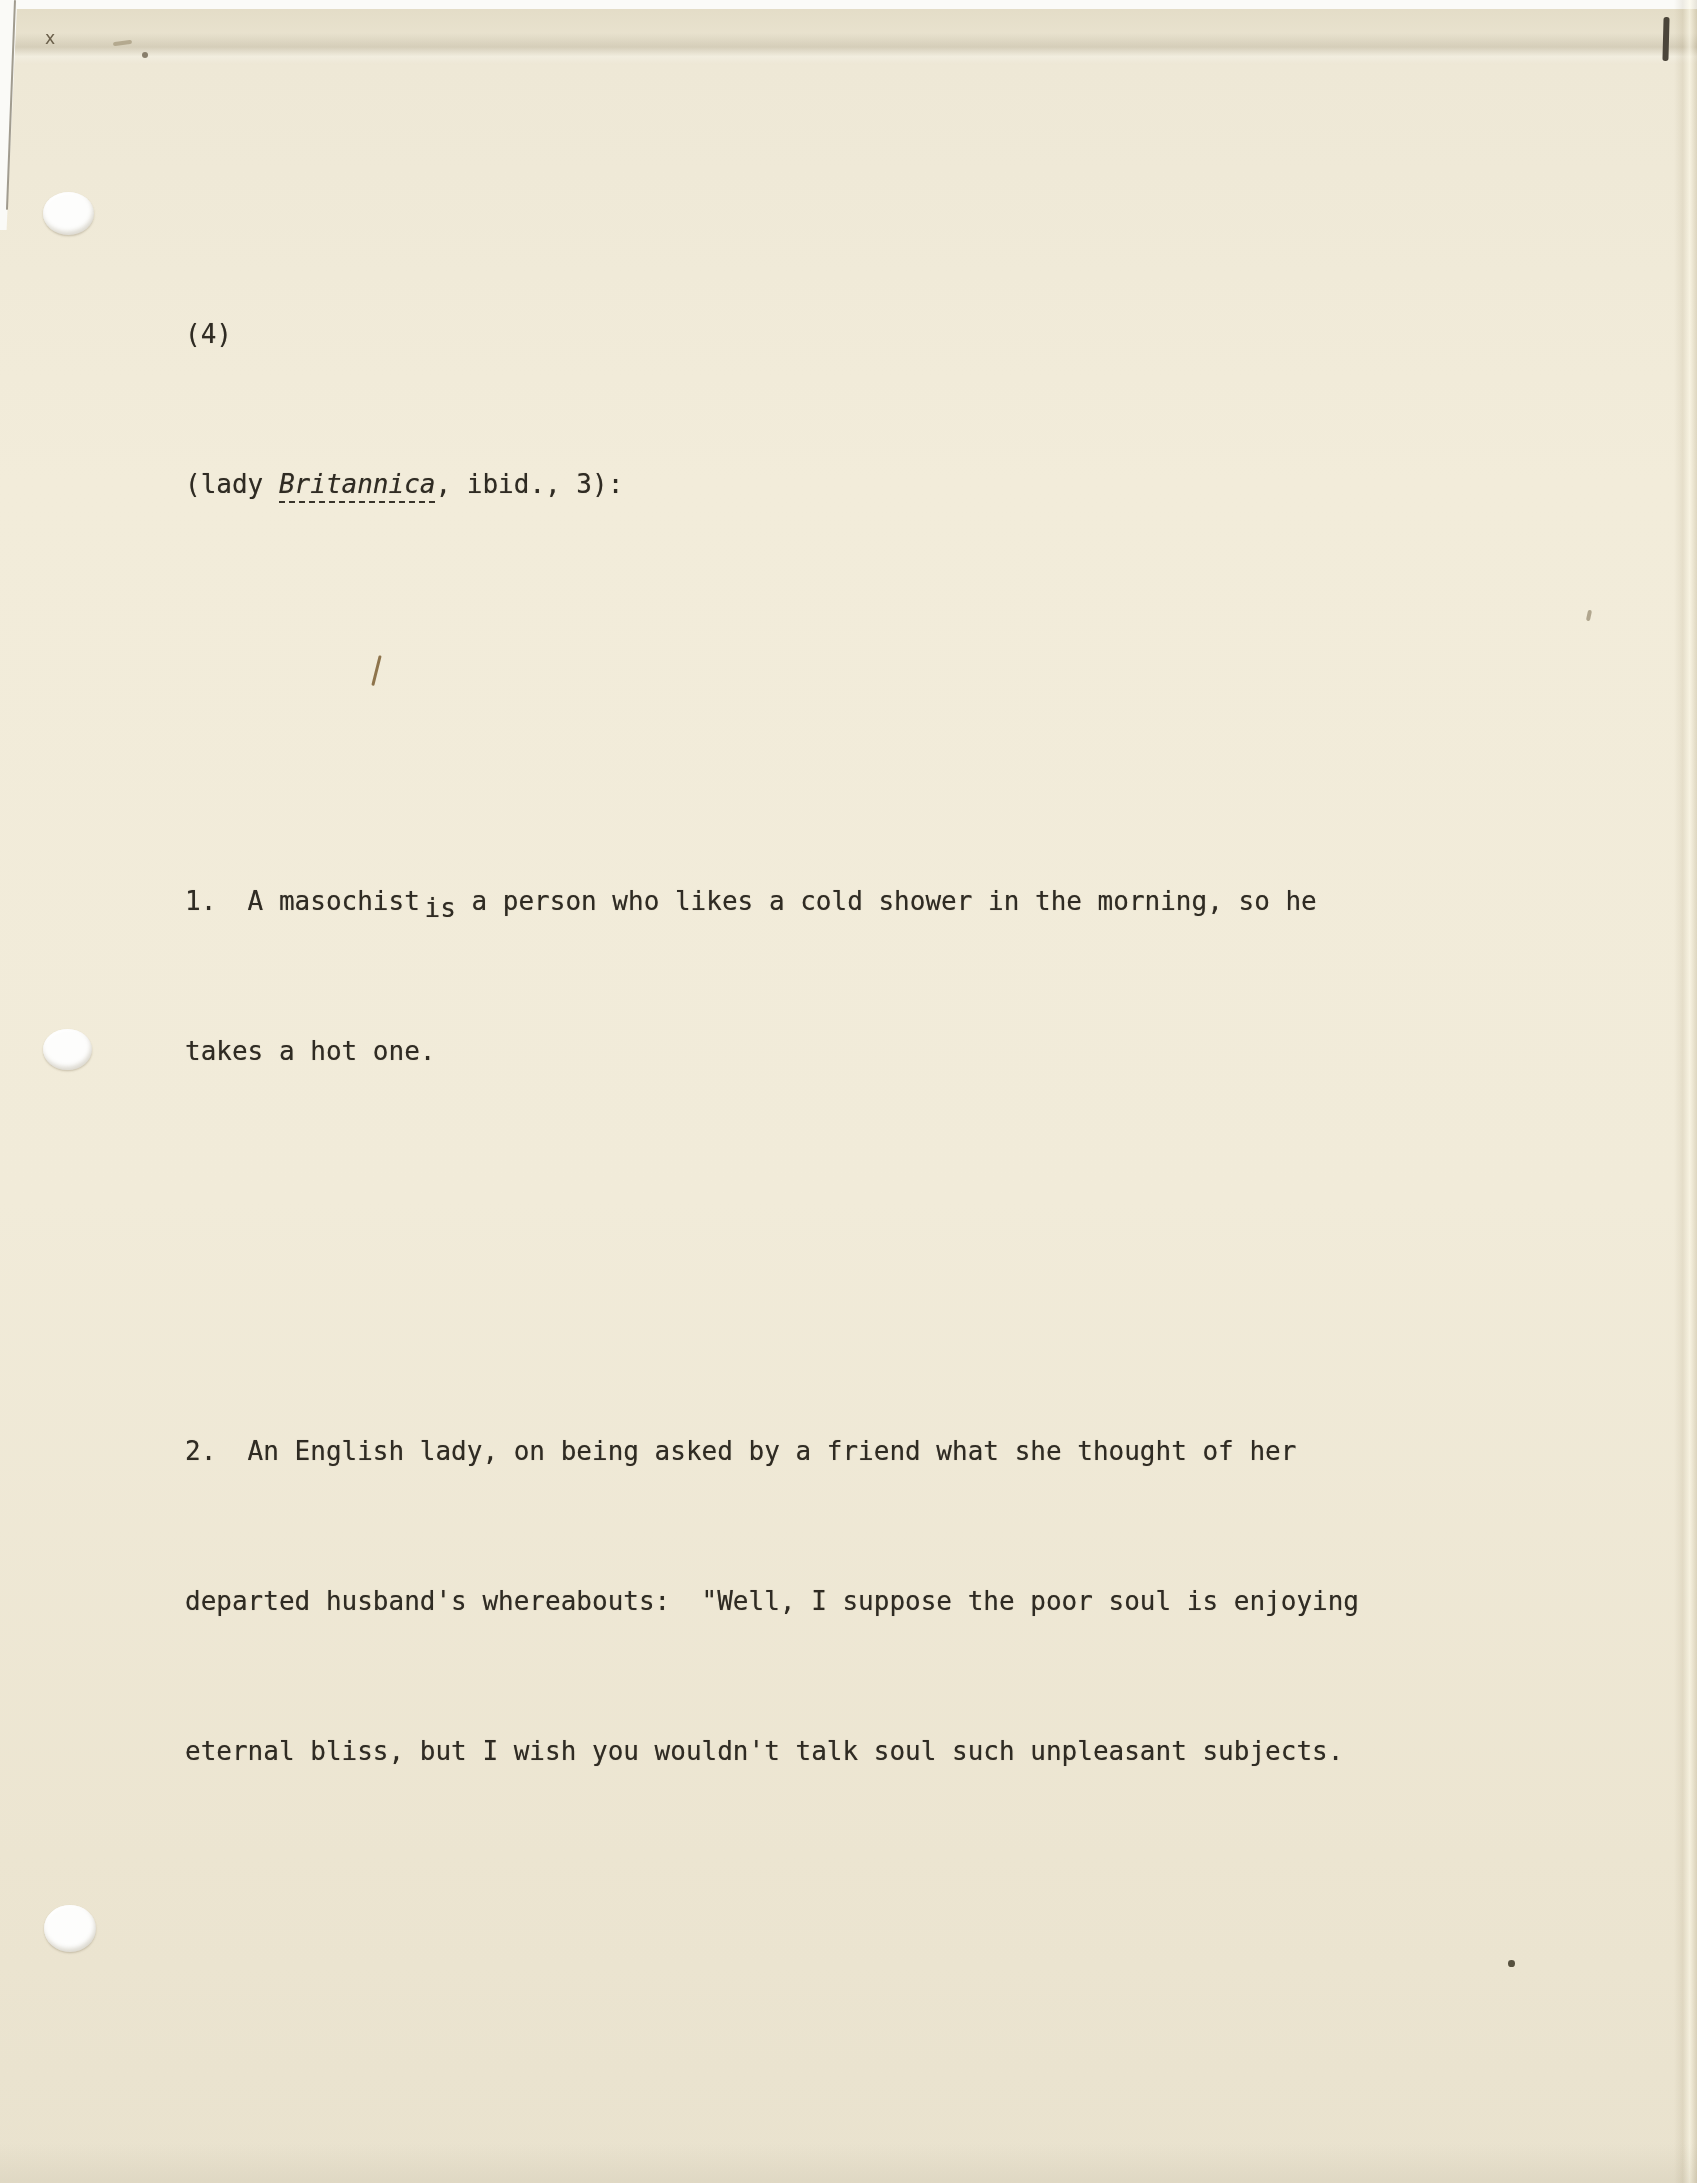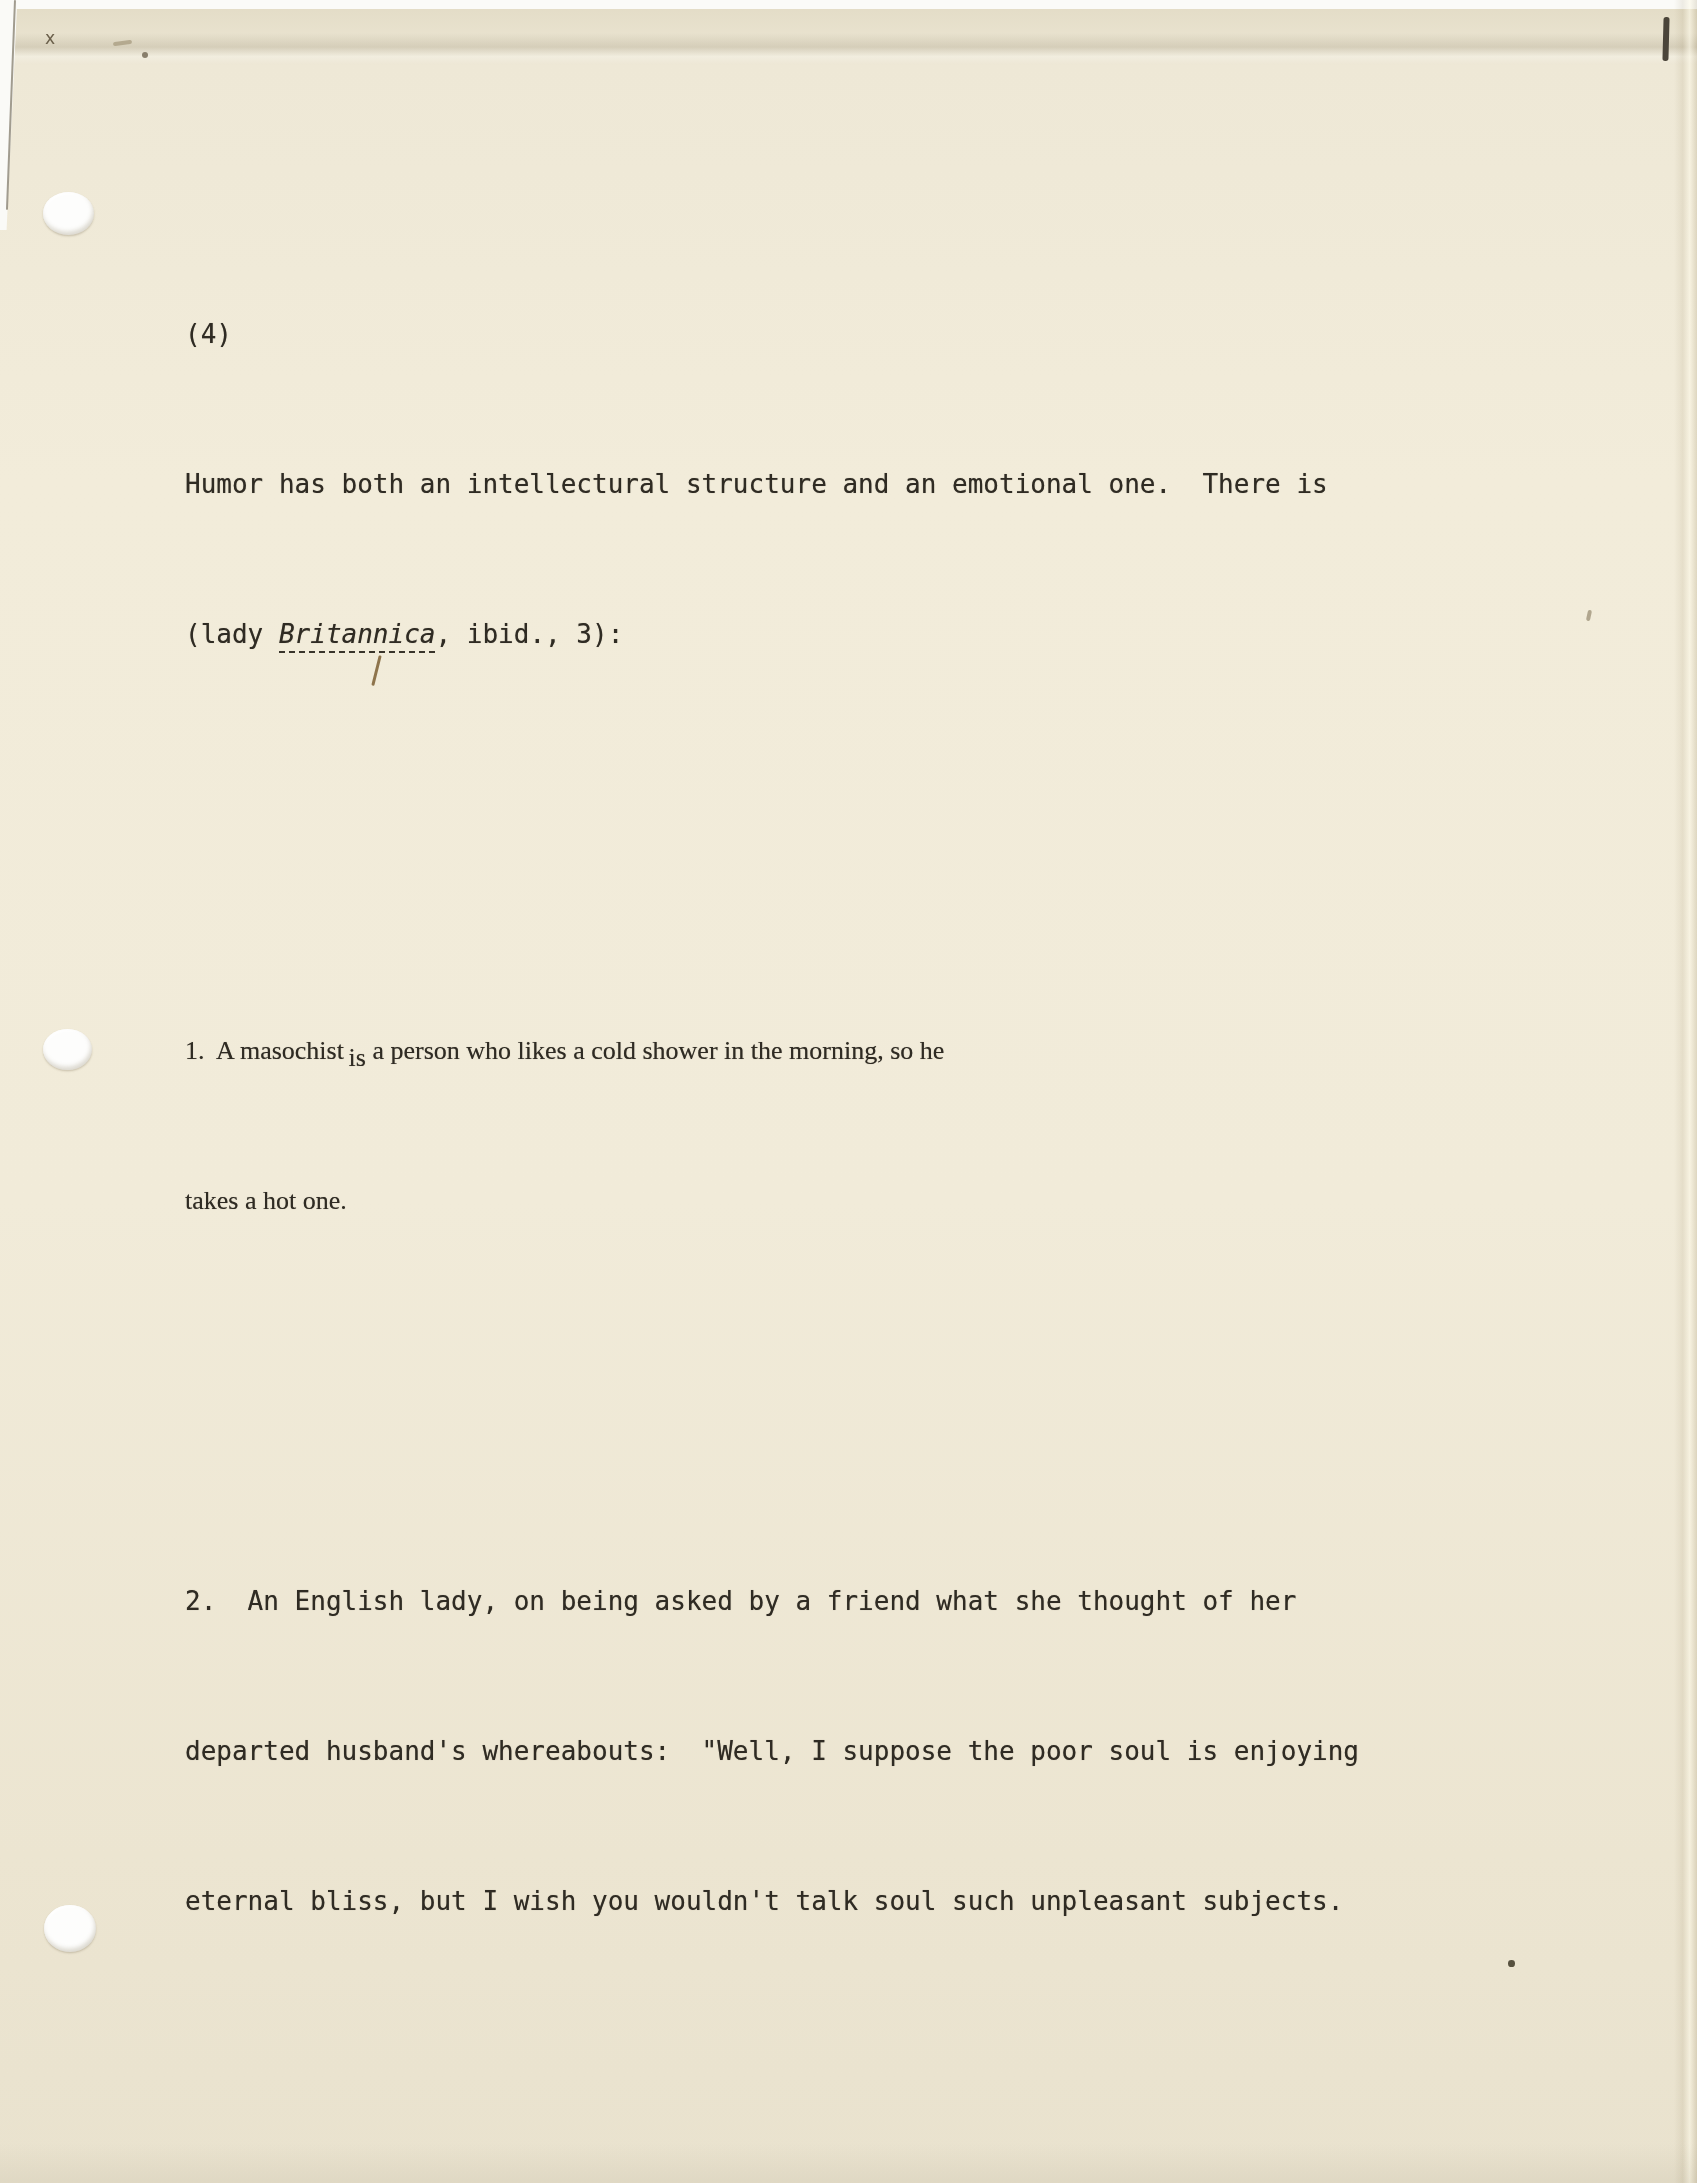--- a/index.html
+++ b/index.html
@@ -53,21 +53,21 @@
   .hole.h3 { left:44px;  top:1905px; width:52px; height:47px; }
 
   .typed {
     position:absolute; left:185px; top:109px;
     font-size:26px; line-height:50px;
     color:#2f2b23;
     white-space:pre;
     text-shadow:0 0 0.7px rgba(47,43,35,.55);
   }
   .block { margin:0; }
-  .gap25 { margin-top:16.6px;font-family:Liberation Serif, serif; }
+  .gap25 { margin-top:16.6px; }
   .line { height:50px; }
   .low {
     display:inline-block;
     transform:translateY(7.3px);
     margin-left:4.7px;
   }
   .uline {
     border-bottom:2px dashed #39342a;
     padding-bottom:2px;
     font-style:italic;
@@ -97,21 +97,20 @@
 <div class="right-band"></div>
 <div class="bottom-shade"></div>
 
 <div class="hole h1"></div>
 <div class="hole h2"></div>
 <div class="hole h3"></div>
 
 <div class="typed">
   <div class="block">
     <div class="line">(4)</div>
-    <div class="line">Humor has both an intellectural structure and an emotional one.  There is</div>
     <div class="line"><span>(lady </span><span class="uline">Britannica</span><span>, ibid., 3):</span></div>
   </div>
 
   <div class="block gap25">
     <div class="line"><span>1.  A masochist</span><span class="low">is</span><span> </span><span>a person who likes a cold shower in the morning, so he</span></div>
     <div class="line">takes a hot one.</div>
   </div>
 
   <div class="block">
     <div class="line">2.  An English lady, on being asked by a friend what she thought of her</div>

